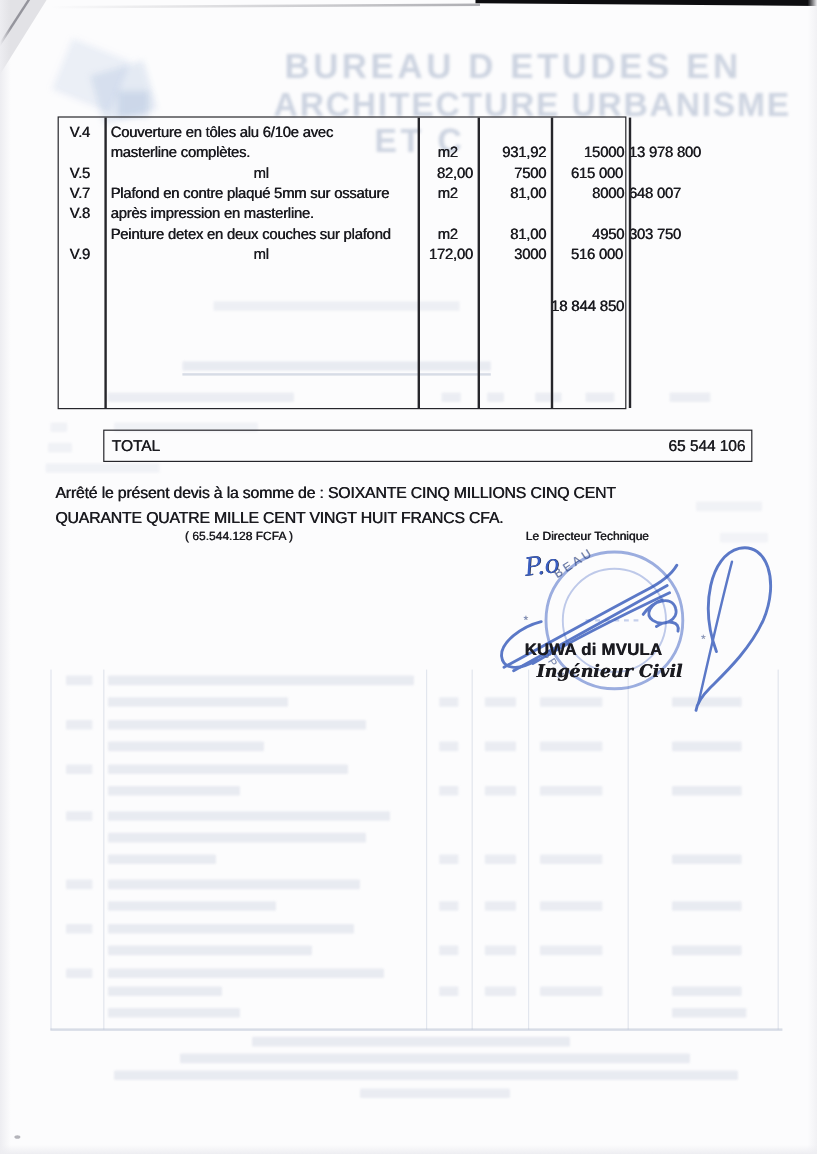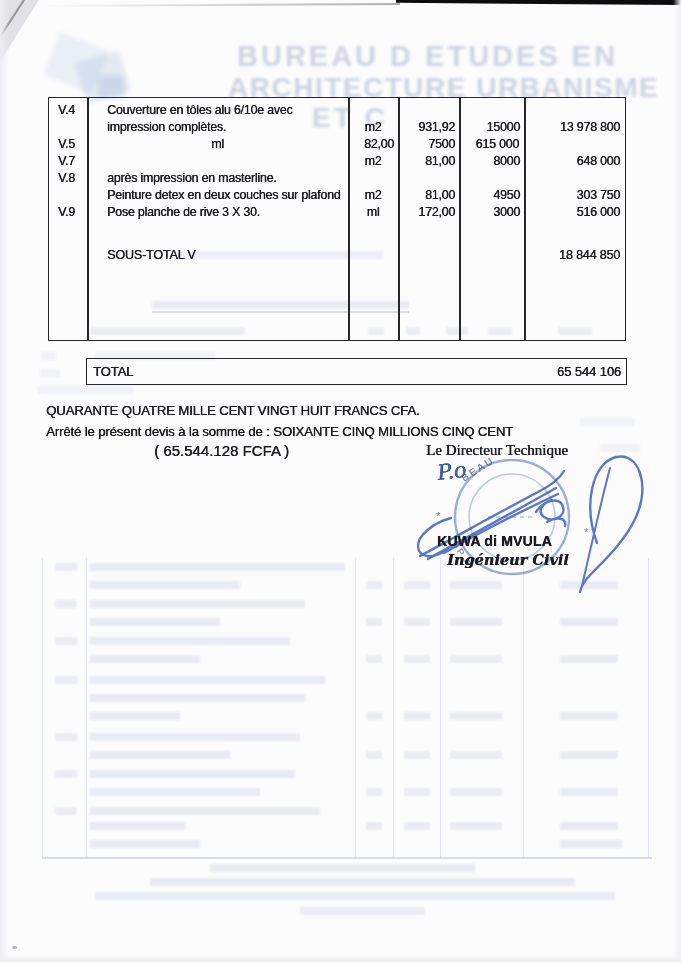--- a/index.html
+++ b/index.html
@@ -26,43 +26,43 @@
   
   .ghost{position:absolute;z-index:1;pointer-events:none;}
   .g-head{font-weight:700;color:#ccd3e0;filter:blur(1.5px);white-space:nowrap;}
   .g-logo{background:rgba(150,172,212,.17);filter:blur(2.5px);}
   .g-bar{position:absolute;height:8px;background:#dce0ea;filter:blur(.9px);border-radius:1px;}
   .g-vline{position:absolute;width:1.3px;background:rgba(185,194,214,.38);filter:blur(.6px);}
   .g-hline{position:absolute;height:1.6px;background:rgba(178,187,208,.5);filter:blur(.5px);}
   
   .content{position:absolute;z-index:2;inset:0;}
   .inky{text-shadow:.4px 0 0 currentColor;}
-  .maintable{position:absolute;left:48px;top:97px;width:578px;height:244px;
+  .maintable{position:absolute;left:48px;top:97px;width:474px;height:244px;
         border:1.7px solid #26262b;box-sizing:border-box;padding-top:4px;}
   .vline{position:absolute;top:0;bottom:0;width:1.5px;background:#26262b;}
   .trow{display:grid;grid-template-columns:38px 261px 50px 61px 65px 1fr;
         align-items:end;font-size:12.4px;line-height:17px;letter-spacing:-.2px;}
   .trow .c{white-space:nowrap;}
   .c-ref{align-self:start;padding-left:9px;}
-  .c-desc{padding-left:20px;}
+  .c-desc{padding-left:5px;}
   .c-unit{text-align:center;}
   .c-qty,.c-price{text-align:right;padding-right:4px;}
   .c-amt{text-align:right;padding-right:5px;}
   .spacer1{height:26px;} .spacer2{height:27px;}
   .strow{font-size:12.6px;}
   .totalbox{position:absolute;left:86px;top:358px;width:541px;height:27px;
         border:1.7px solid #26262b;box-sizing:border-box;display:flex;
         align-items:center;justify-content:space-between;font-size:13px;letter-spacing:-.1px;}
   .totalbox .lbl{padding-left:6px;}
   .totalbox .val{padding-right:5px;}
   .words{position:absolute;left:46px;top:401px;width:600px;font-size:13.2px;
         line-height:20.5px;letter-spacing:-.15px;white-space:nowrap;}
-  .numline{position:absolute;left:46px;top:442px;width:600px;height:18px;font-size:15px;}
+  .numline{position:absolute;left:46px;top:442px;width:600px;height:18px;font-size:10px;}
   .fcfa{position:absolute;left:108px;top:0;}
-  .dirtech{position:absolute;left:380px;top:0;font-family:Liberation Serif, serif;}
+  .dirtech{position:absolute;left:392px;top:0;}
   .sigblock{position:absolute;left:0;top:0;}
   .sig-name{position:absolute;left:437px;top:533px;font-size:14px;font-weight:700;
         letter-spacing:.2px;white-space:nowrap;}
   .sig-role{position:absolute;left:447px;top:551px;font-size:14.5px;
         font-family:"DejaVu Serif",serif;font-style:italic;font-weight:700;white-space:nowrap;}
   .sigsvg{position:absolute;left:400px;top:440px;}
 </style>
 </head>
 <body>
 
@@ -166,92 +166,89 @@
       <div class="vline" style="left:38px;"></div>
       <div class="vline" style="left:299px;"></div>
       <div class="vline" style="left:349px;"></div>
       <div class="vline" style="left:410px;"></div>
       <div class="vline" style="left:475px;"></div>
 
       <div class="trow">
         <div class="c c-ref">V.4</div>
         <div class="c c-desc">
           <span style="display:block">Couverture en tôles alu 6/10e avec</span>
-          <span style="display:block">impression complètes.</span>
+          <span style="display:block">masterline complètes.</span>
         </div>
         <div class="c c-unit">m2</div>
         <div class="c c-qty">931,92</div>
         <div class="c c-price">15000</div>
         <div class="c c-amt">13 978 800</div>
       </div>
 
       <div class="trow">
         <div class="c c-ref">V.5</div>
         <div class="c c-unit">ml</div>
         <div class="c c-qty">82,00</div>
         <div class="c c-price">7500</div>
         <div class="c c-amt">615 000</div>
       </div>
 
 
       <div class="trow">
         <div class="c c-ref">V.7</div>
         <div class="c c-desc">
+          <span style="display:block">Plafond en contre plaqué 5mm sur ossature</span>
         </div>
         <div class="c c-unit">m2</div>
         <div class="c c-qty">81,00</div>
         <div class="c c-price">8000</div>
-        <div class="c c-amt">648 000</div>
+        <div class="c c-amt">648 007</div>
       </div>
 
       <div class="trow">
         <div class="c c-ref">V.8</div>
         <div class="c c-desc">
           <span style="display:block">après impression en masterline.</span>
           <span style="display:block">Peinture detex en deux couches sur plafond</span>
         </div>
         <div class="c c-unit">m2</div>
         <div class="c c-qty">81,00</div>
         <div class="c c-price">4950</div>
         <div class="c c-amt">303 750</div>
       </div>
 
       <div class="trow">
         <div class="c c-ref">V.9</div>
-        <div class="c c-desc">
-          <span style="display:block">Pose planche de rive 3 X 30.</span>
-        </div>
         <div class="c c-unit">ml</div>
         <div class="c c-qty">172,00</div>
         <div class="c c-price">3000</div>
         <div class="c c-amt">516 000</div>
       </div>
 
       <div class="spacer1"></div>
 
       <div class="trow strow">
         <div class="c c-ref"></div>
-        <div class="c c-desc">SOUS-TOTAL V</div>
         <div class="c"></div>
         <div class="c"></div>
         <div class="c"></div>
         <div class="c c-amt">18 844 850</div>
       </div>
 
       <div class="spacer2"></div>
     </div>
 
     <div class="totalbox">
       <span class="lbl">TOTAL</span>
       <span class="val">65 544 106</span>
     </div>
 
     <div class="words">
+      <div>Arrêté le présent devis à la somme de : SOIXANTE CINQ MILLIONS CINQ CENT</div>
       <div>QUARANTE QUATRE MILLE CENT VINGT HUIT FRANCS CFA.</div>
-      <div>Arrêté le présent devis à la somme de : SOIXANTE CINQ MILLIONS CINQ CENT</div>
     </div>
     <div class="numline">
       <span class="fcfa">( 65.544.128 FCFA )</span>
       <span class="dirtech">Le Directeur Technique</span>
     </div>
 
     <div class="sigblock">
       <svg class="sigsvg" width="270" height="162" viewBox="400 440 270 162">
         <g stroke="#3a5ec2" fill="none">
           <circle cx="512" cy="517" r="57" stroke-width="2.4" opacity=".5"></circle>

